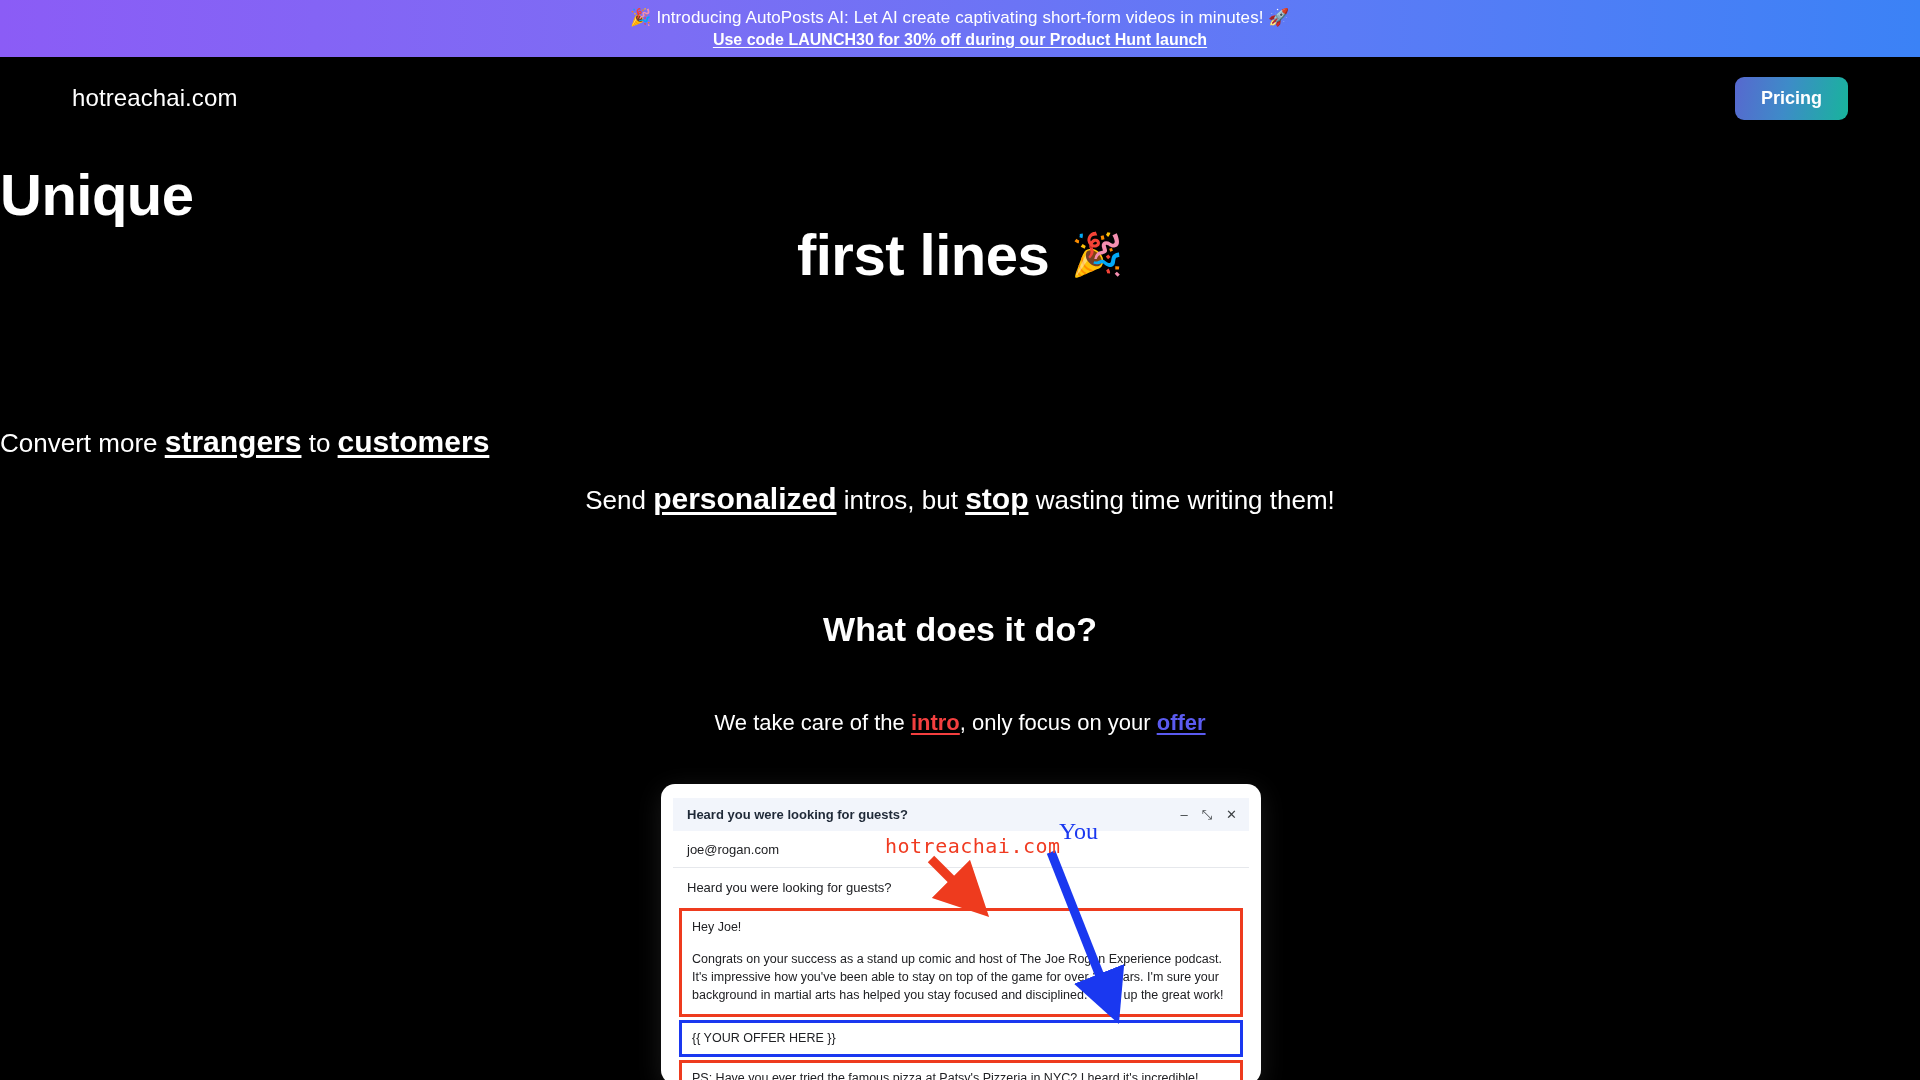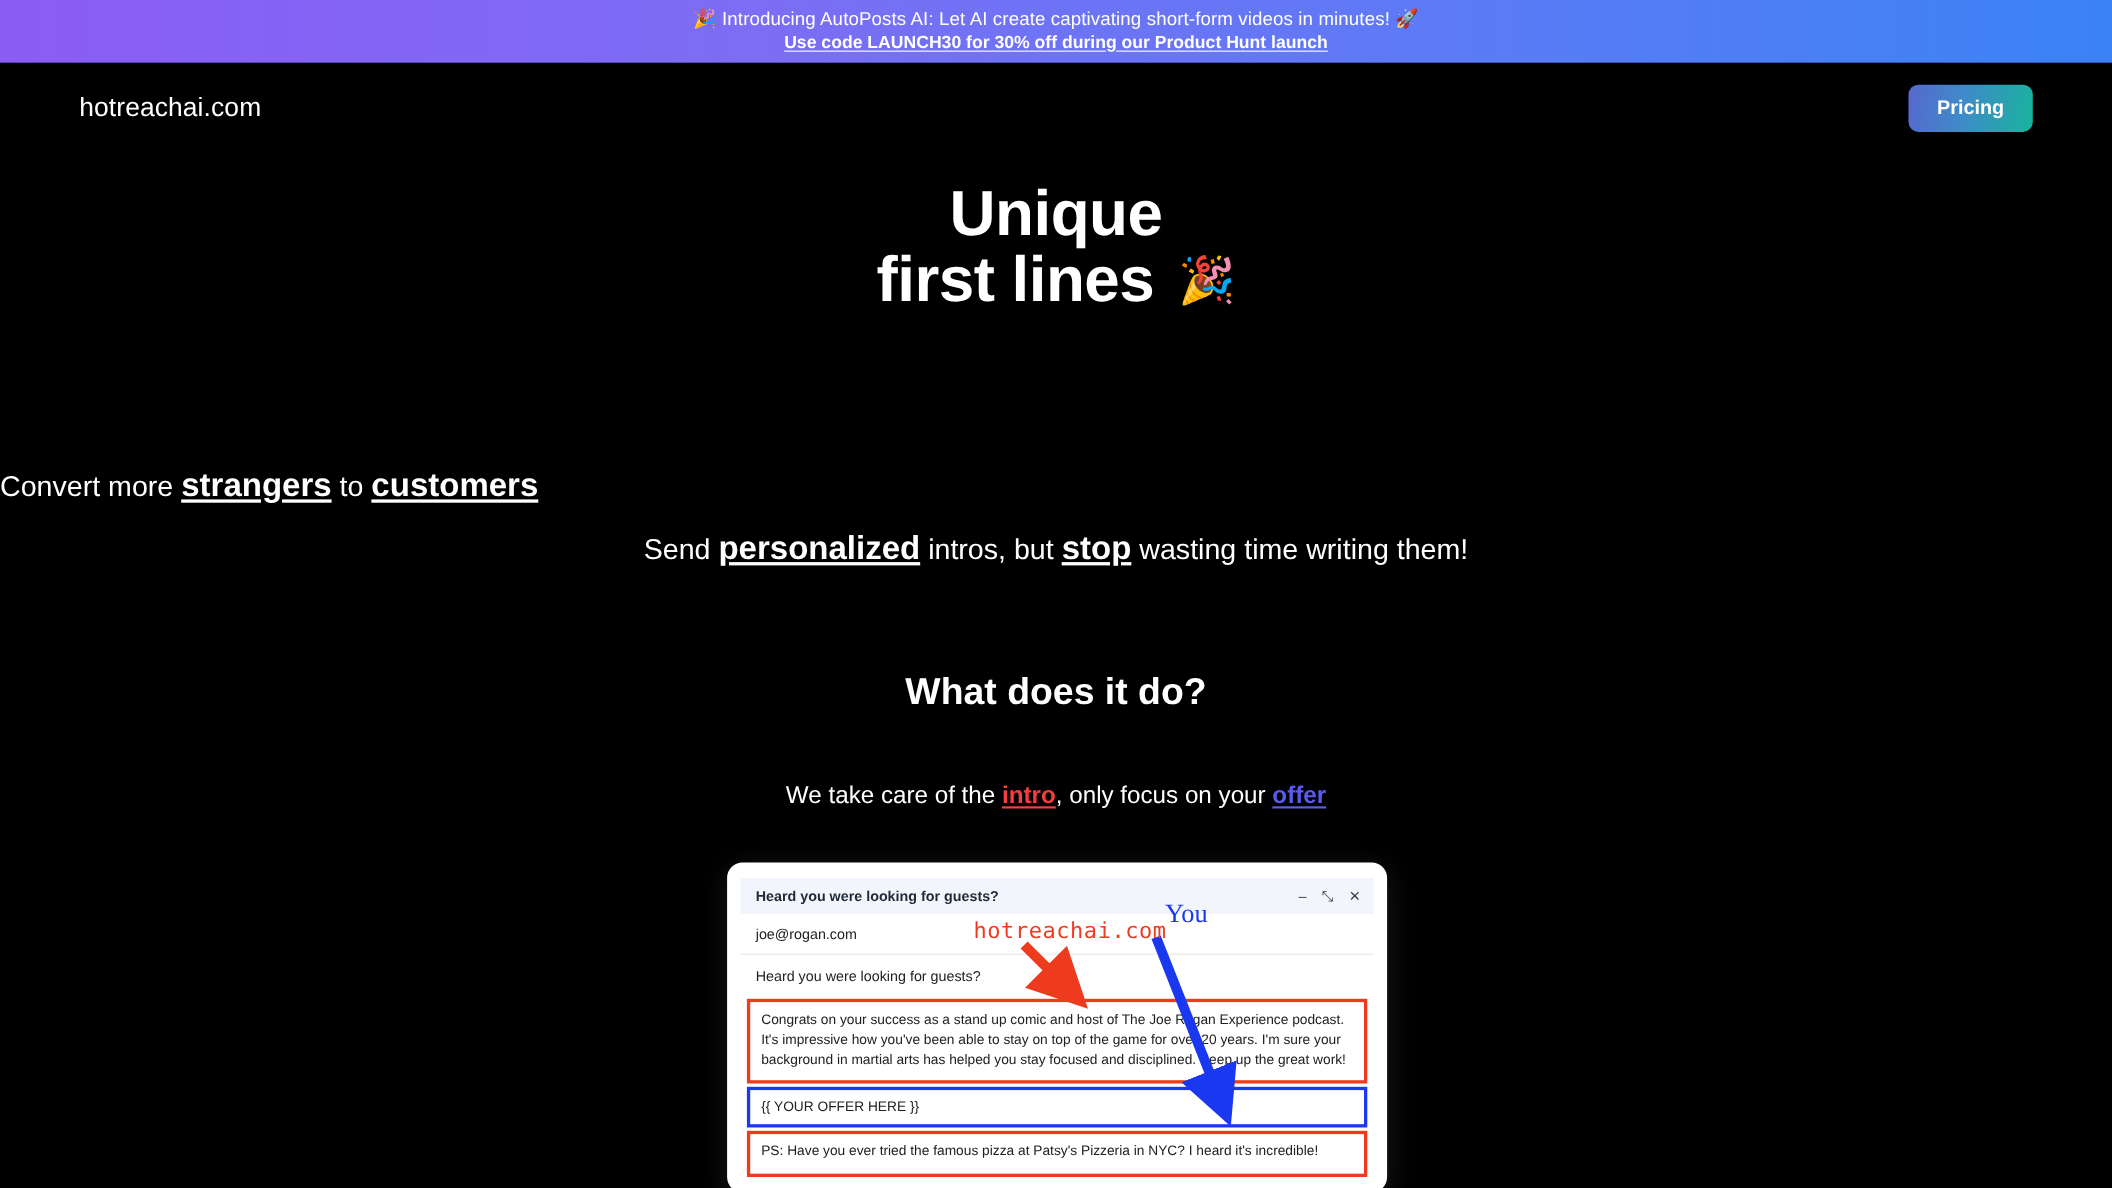--- a/index.html
+++ b/index.html
@@ -73,21 +73,20 @@
     padding: 11px 26px;
     cursor: pointer;
     font-family: "Liberation Sans", sans-serif;
   }
 
   
   .hero {
     position: absolute;
     top: 165px; left: 0;
     width: 1920px;
-    text-align: center;
   }
   .hero h1 {
     font-size: 58px;
     font-weight: bold;
     line-height: 60px;
     color: #ffffff;
     letter-spacing: -0.5px;
   }
   .hero-line { display: block; }
   .gradient-text {
@@ -325,20 +324,21 @@
         <span>–</span>
         <span>⤡</span>
         <span>✕</span>
       </div>
     </div>
 
     <div class="mail-field">joe@rogan.com</div>
     <div class="mail-subject">Heard you were looking for guests?</div>
 
     <div class="box-red">
+      <div class="body-text greet">Hey Joe!</div>
       <div class="body-text">Congrats on your success as a stand up comic and host of The Joe Rogan Experience podcast. It's impressive how you've been able to stay on top of the game for over 20 years. I'm sure your background in martial arts has helped you stay focused and disciplined. Keep up the great work!</div>
     </div>
 
     <div class="box-blue">
       <div class="body-text">{{ YOUR OFFER HERE }}</div>
     </div>
 
     <div class="box-red-2">
       <div class="body-text">PS: Have you ever tried the famous pizza at Patsy's Pizzeria in NYC? I heard it's incredible!</div>
     </div>

